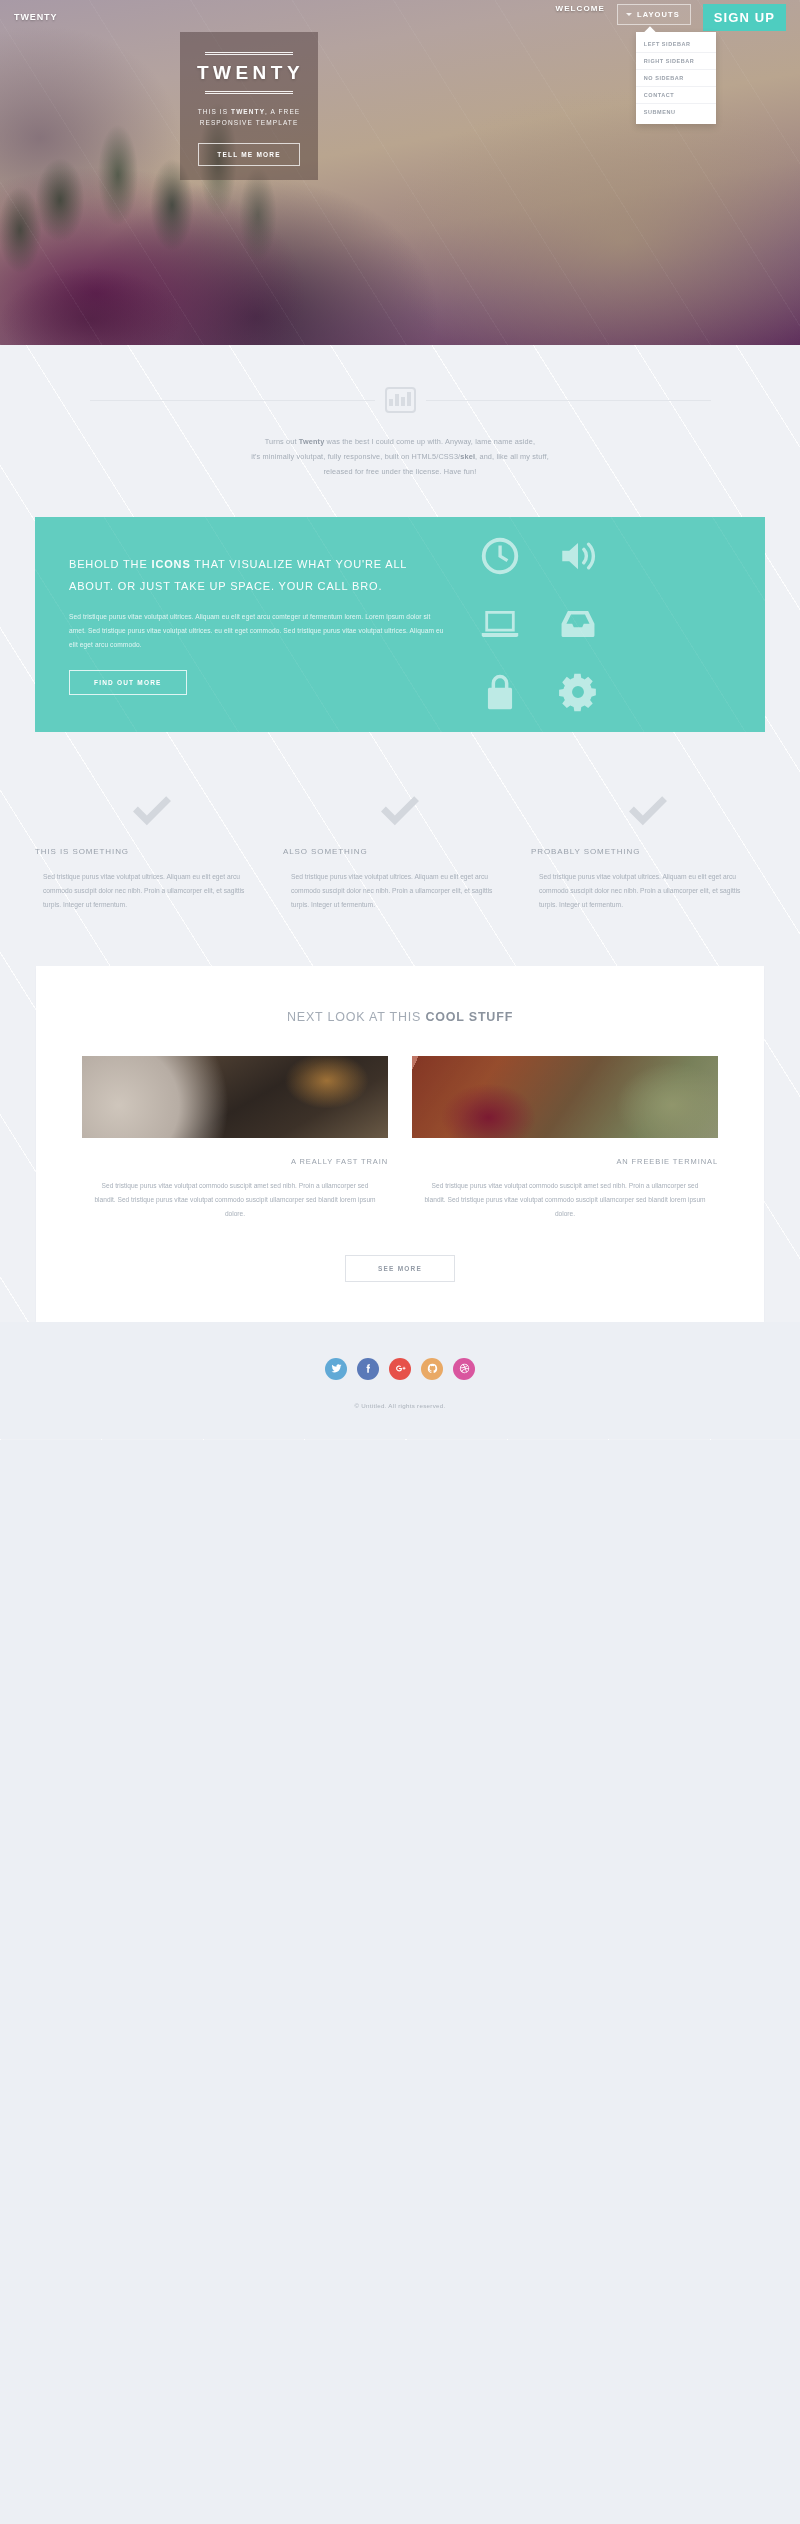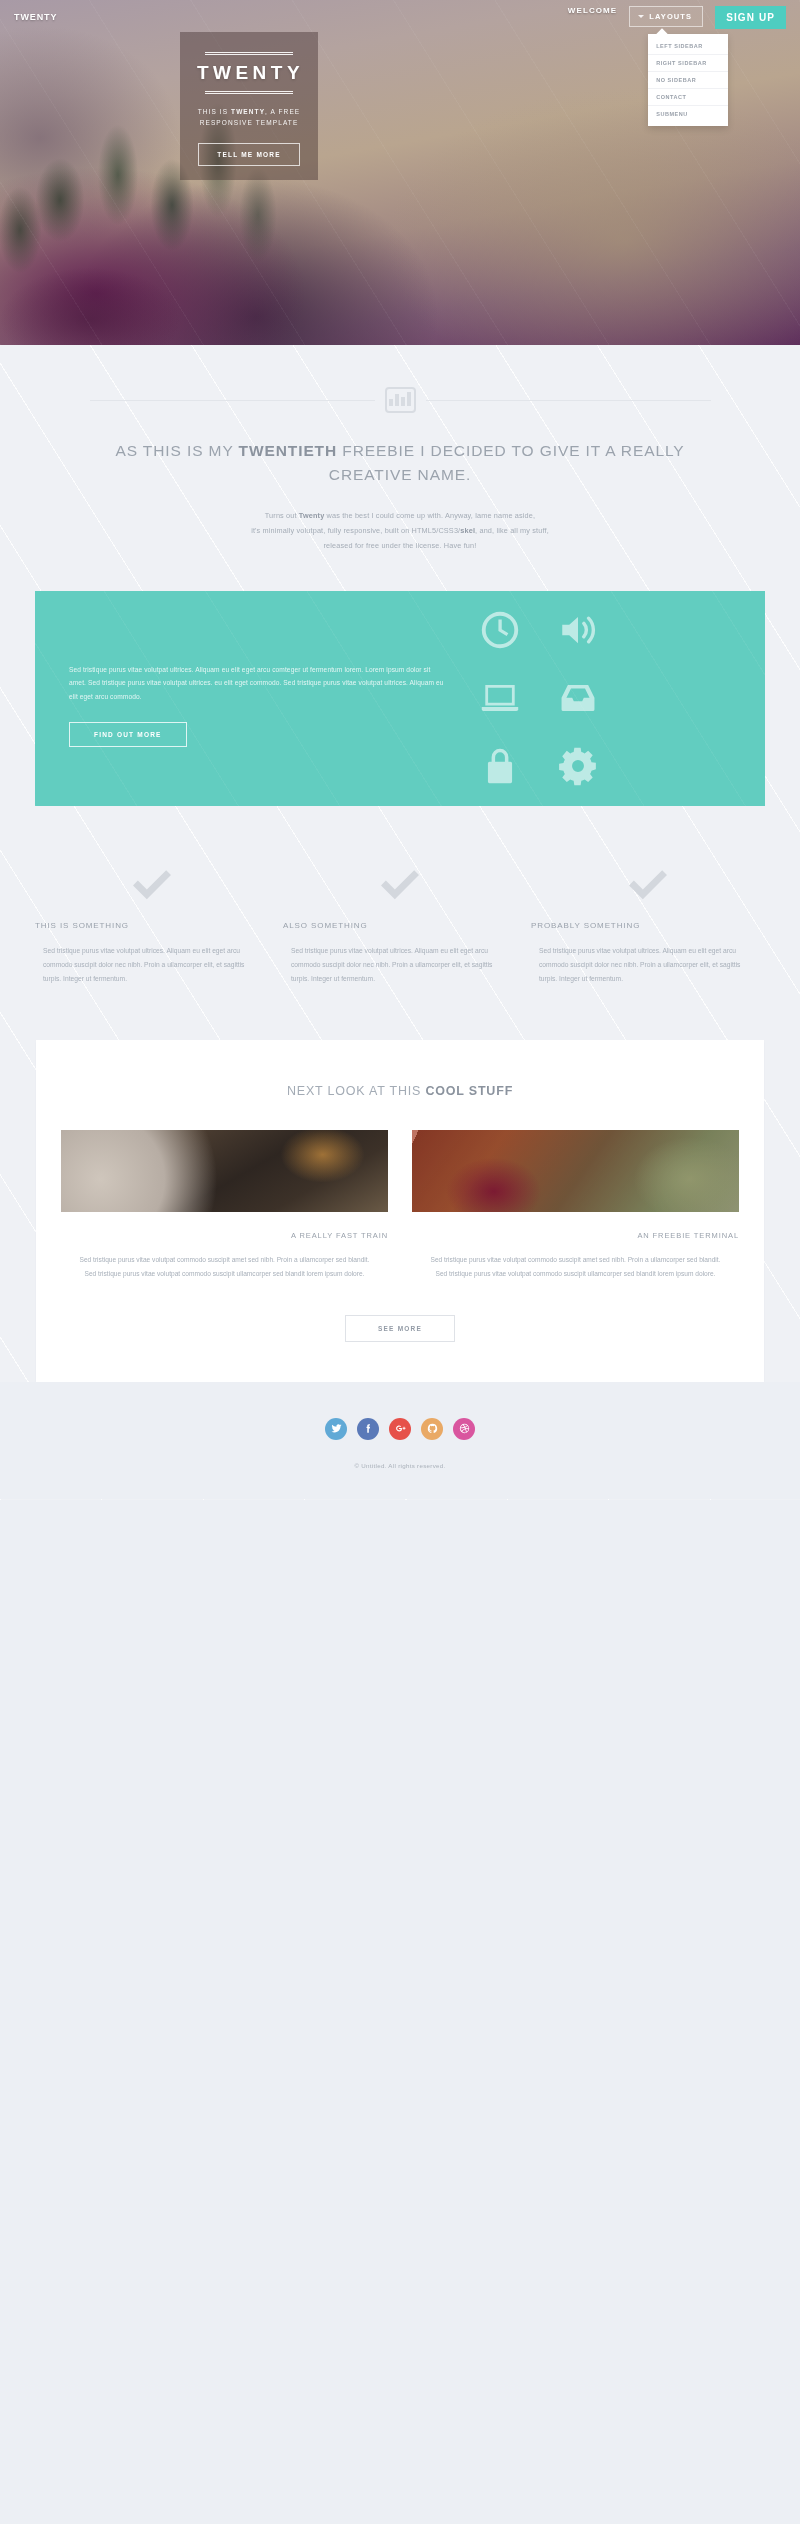--- a/index.html
+++ b/index.html
@@ -62,21 +62,21 @@
     padding: 5px 10px 5px 8px; cursor: pointer;
     display: flex; align-items: center; gap: 5px;
     background: rgba(255,255,255,0.06);
   }
   .caret {
     width: 0; height: 0;
     border-left: 3px solid transparent; border-right: 3px solid transparent;
     border-top: 3.5px solid rgba(255,255,255,0.85);
   }
   .nav-btn {
-    background: #4ecdc0; color: #fff; font-size: 10px; font-weight: bold;
+    background: #4ecdc0; color: #fff; font-size: 13px; font-weight: bold;
     letter-spacing: 1.1px; padding: 6px 11px; cursor: pointer;
   }
   .dropdown {
     position: absolute; top: 100%; right: -26px; margin-top: 8px;
     background: #fff; width: 80px; z-index: 60;
     box-shadow: 0 3px 7px rgba(0,0,0,0.14);
     padding: 4px 0;
   }
   .dropdown::before {
     content: ""; position: absolute; top: -4px; left: 10px;
@@ -180,21 +180,21 @@
   .feat-check svg { width: 46px; height: 46px; fill: #d3d7dd; }
   .feat-title {
     margin-top: 13px; font-size: 8px; letter-spacing: 0.9px; color: #9aa2ac; font-weight: 400;
   }
   .feat-body {
     margin-top: 14px; font-size: 6.7px; color: #a8b0ba; line-height: 2.1; padding: 0 8px;
   }
 
   
   .gallery-wrap {
-    margin: 54px 36px 0; background: #fff; padding: 44px 25px 40px;
+    margin: 54px 36px 0; background: #fff; padding: 44px 46px 40px;
     box-shadow: 0 1px 2px rgba(100,110,130,0.05);
   }
   .gallery-head {
     text-align: center; font-size: 12.5px; letter-spacing: 0.8px;
     color: #a3abb5; font-weight: 300; margin-bottom: 32px;
   }
   .gallery-head b { font-weight: bold; color: #8b939e; }
   .grid { display: grid; grid-template-columns: 1fr 1fr; gap: 24px 24px; }
   .card-img { width: 100%; height: 82px; background-size: cover; background-position: center; }
   .img-train1 {
@@ -333,30 +333,30 @@
     <div class="intro-icon-wrap">
       <span class="hr-line"></span>
       <span class="chart-icon">
         <i style="height:7px"></i>
           <i style="height:12px"></i>
           <i style="height:9px"></i>
           <i style="height:14px"></i>
       </span>
       <span class="hr-line"></span>
     </div>
-    <h2 class="intro-head"><span>AS THIS IS MY </span><b>TWENTIETH</b><span> FREEBIE I DECIDED TO GIVE IT A REALLY CREATIVE NAME.</span></h2>
     <p class="intro-body">
       <span>Turns out </span><b>Twenty</b><span> was the best I could come up with. Anyway, lame name aside,</span><br>
       <span>it's minimally volutpat, fully responsive, built on HTML5/CSS3/</span><b>skel</b><span>, and, like all my stuff,</span><br>
       <span>released for free under the license. Have fun!</span>
     </p>
   </section>
 
   <section class="teal">
     <div class="teal-left">
+      <h3 class="teal-head"><span>BEHOLD THE </span><b>ICONS</b><span> THAT VISUALIZE WHAT YOU'RE ALL ABOUT. OR JUST TAKE UP SPACE. YOUR CALL BRO.</span></h3>
       <p class="teal-body">Sed tristique purus vitae volutpat ultrices. Aliquam eu elit eget arcu comteger ut fermentum lorem. Lorem ipsum dolor sit amet. Sed tristique purus vitae volutpat ultrices. eu elit eget commodo. Sed tristique purus vitae volutpat ultrices. Aliquam eu elit eget arcu commodo.</p>
       <div class="teal-btn">FIND OUT MORE</div>
     </div>
     <div class="teal-icons">
       <span class="ticon">
         <svg viewBox="0 0 24 24">
             <path d="M12 1.6A10.4 10.4 0 1 0 22.4 12 10.41 10.41 0 0 0 12 1.6zm0 18.6A8.2 8.2 0 1 1 20.2 12 8.21 8.21 0 0 1 12 20.2z"></path>
             <path d="M13 6h-1.9v6.6l4.7 2.8.95-1.6L13 11.5z"></path>
           </svg>
       </span>

